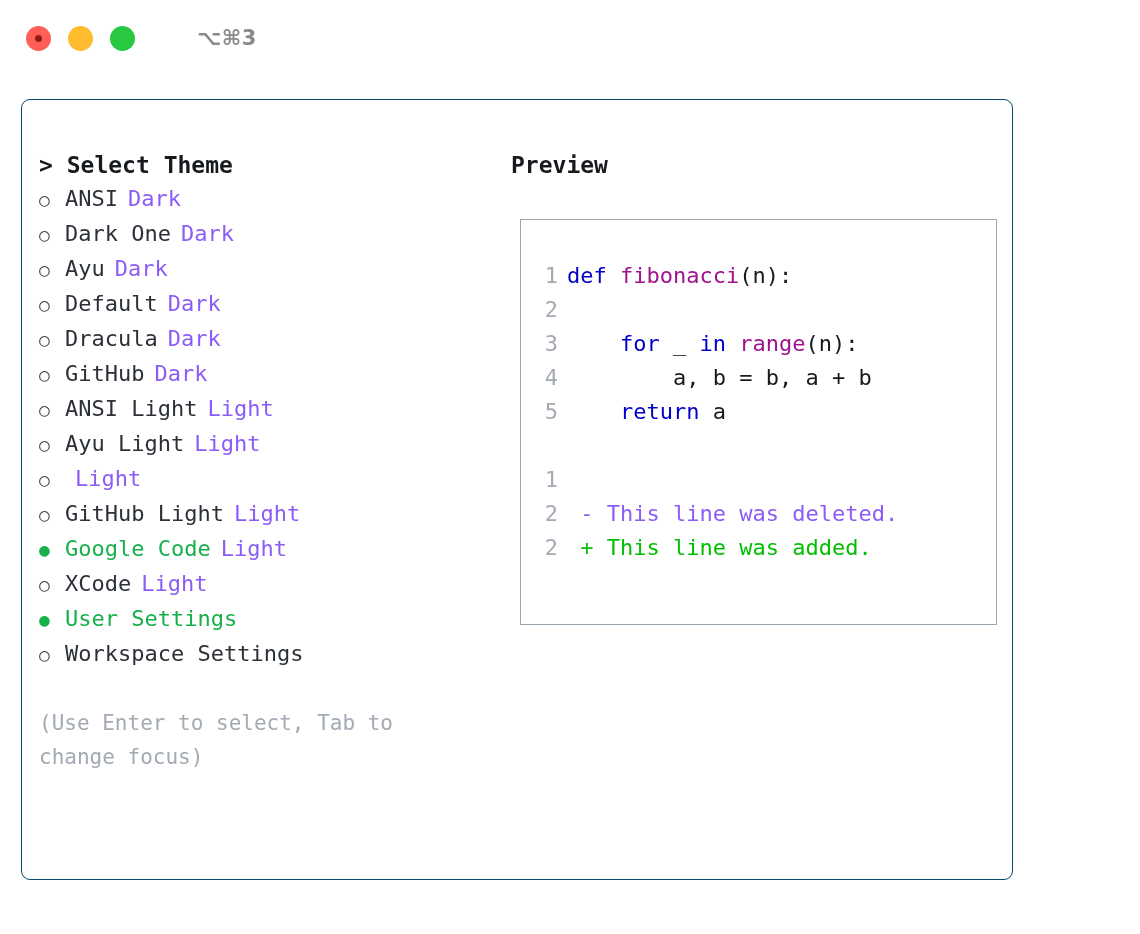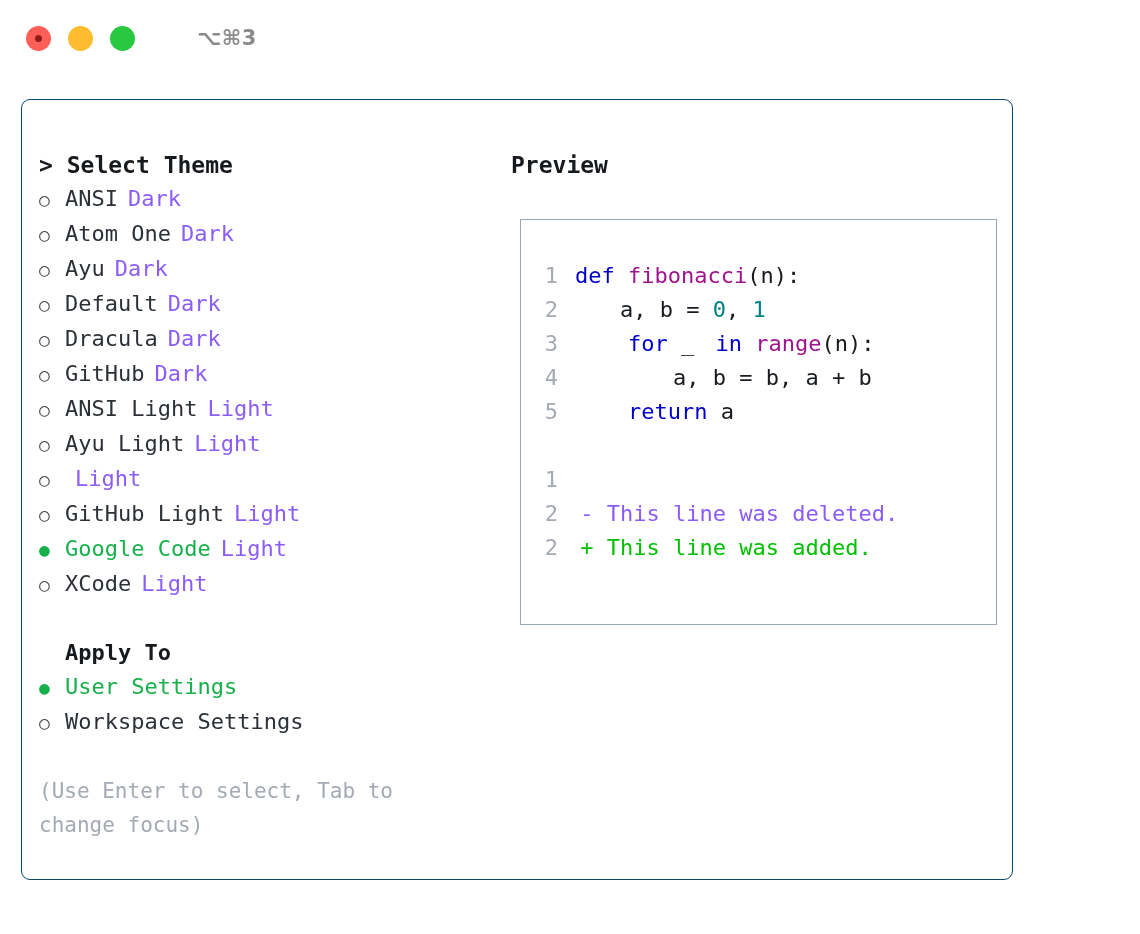--- a/index.html
+++ b/index.html
@@ -161,21 +161,21 @@
   }
   .lineno {
     width: 46px;
     flex: 0 0 46px;
     text-align: right;
     color: #a3aab4;
     padding-right: 9px;
   }
   .code-text { color: #16191d; }
 
-  .tok-kw   { color: #0000cc; margin-left: 8px; }
+  .tok-kw   { color: #0000cc; }
   .tok-fn   { color: #a0138e; }
   .tok-num  { color: #008080; }
   .tok-plain{ color: #16191d; }
 
   .diff-gap { height: 34px; }
   .diff-ctx { color: #6f767f; }
   .diff-del { color: #8b5cf6; }
   .diff-add { color: #00c000; }
 </style>
 </head>
@@ -192,49 +192,48 @@
 
 <div class="panel">
   <div class="panel-inner">
 
     <div class="left-col">
 
       <div class="section-title"><span>&gt; </span><span>Select Theme</span></div>
 
       <div class="theme-list" id="theme-list">
           <div class="row"><span class="bullet">○</span><span class="label">ANSI</span><span class="tag">Dark</span></div>
-          <div class="row"><span class="bullet">○</span><span class="label">Atom One</span><span class="tag">Dark</span></div>
+          <div class="row"><span class="bullet">○</span><span class="label">Dark One</span><span class="tag">Dark</span></div>
           <div class="row"><span class="bullet">○</span><span class="label">Ayu</span><span class="tag">Dark</span></div>
           <div class="row"><span class="bullet">○</span><span class="label">Default</span><span class="tag">Dark</span></div>
           <div class="row"><span class="bullet">○</span><span class="label">Dracula</span><span class="tag">Dark</span></div>
           <div class="row"><span class="bullet">○</span><span class="label">GitHub</span><span class="tag">Dark</span></div>
           <div class="row"><span class="bullet">○</span><span class="label">ANSI Light</span><span class="tag">Light</span></div>
           <div class="row"><span class="bullet">○</span><span class="label">Ayu Light</span><span class="tag">Light</span></div>
           <div class="row"><span class="bullet">○</span><span class="tag">Light</span></div>
           <div class="row"><span class="bullet">○</span><span class="label">GitHub Light</span><span class="tag">Light</span></div>
           <div class="row selected"><span class="bullet on">●</span><span class="label">Google Code</span><span class="tag">Light</span></div>
           <div class="row"><span class="bullet">○</span><span class="label">XCode</span><span class="tag">Light</span></div>
         </div>
 
-      <div class="apply-header">Apply To</div>
       <div class="apply-list" id="apply-list">
           <div class="row selected"><span class="bullet on">●</span><span class="label">User Settings</span></div>
           <div class="row"><span class="bullet">○</span><span class="label">Workspace Settings</span></div>
         </div>
 
       <div class="hint">(Use Enter to select, Tab to change focus)</div>
     </div>
 
     <div class="right-col">
       <div class="preview-title">Preview</div>
 
       <div class="code-box">
         <div id="code-sample">
             <div class="code-line"><span class="lineno">1</span><span class="code-text"><span class="tok-kw">def </span><span class="tok-fn">fibonacci</span><span class="tok-plain">(n):</span></span></div>
-            <div class="code-line"><span class="lineno">2</span><span class="code-text"><span class="tok-plain">    a, b = </span><span class="tok-num">0</span><span class="tok-plain">, </span><span class="tok-num">1</span></span></div>
+            <div class="code-line"><span class="lineno">2</span></div>
             <div class="code-line"><span class="lineno">3</span><span class="code-text"><span class="tok-plain">    </span><span class="tok-kw">for</span><span class="tok-plain"> _ </span><span class="tok-kw">in</span><span class="tok-plain"> </span><span class="tok-fn">range</span><span class="tok-plain">(n):</span></span></div>
             <div class="code-line"><span class="lineno">4</span><span class="code-text"><span class="tok-plain">        a, b = b, a + b</span></span></div>
             <div class="code-line"><span class="lineno">5</span><span class="code-text"><span class="tok-plain">    </span><span class="tok-kw">return</span><span class="tok-plain"> a</span></span></div>
           </div>
         <div class="diff-gap"></div>
         <div id="diff-sample">
             <div class="code-line"><span class="lineno">1</span></div>
             <div class="code-line"><span class="lineno">2</span><span class="diff-del"> - This line was deleted.</span></div>
             <div class="code-line"><span class="lineno">2</span><span class="diff-add"> + This line was added.</span></div>
           </div>

